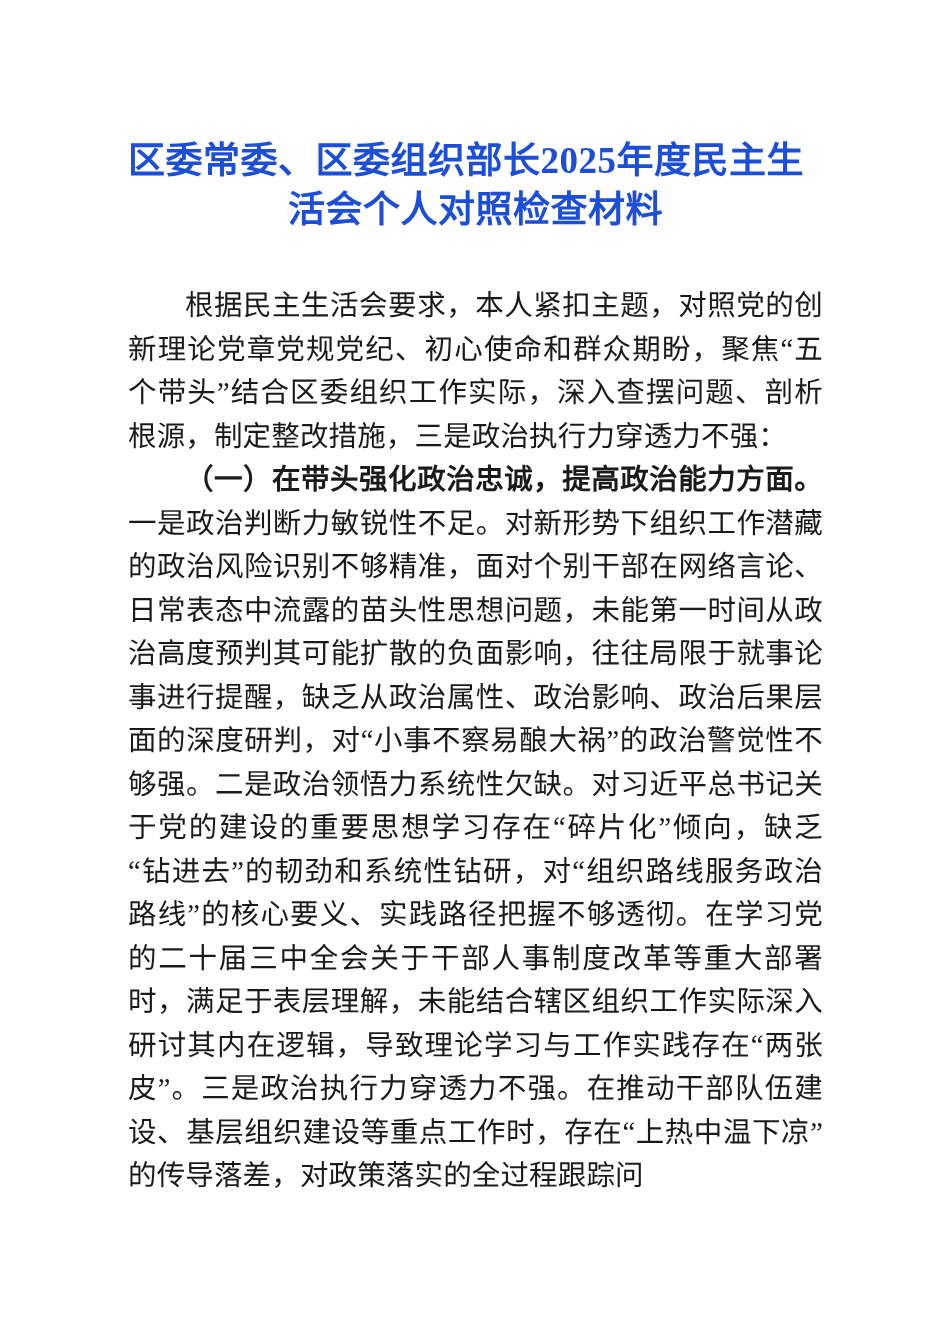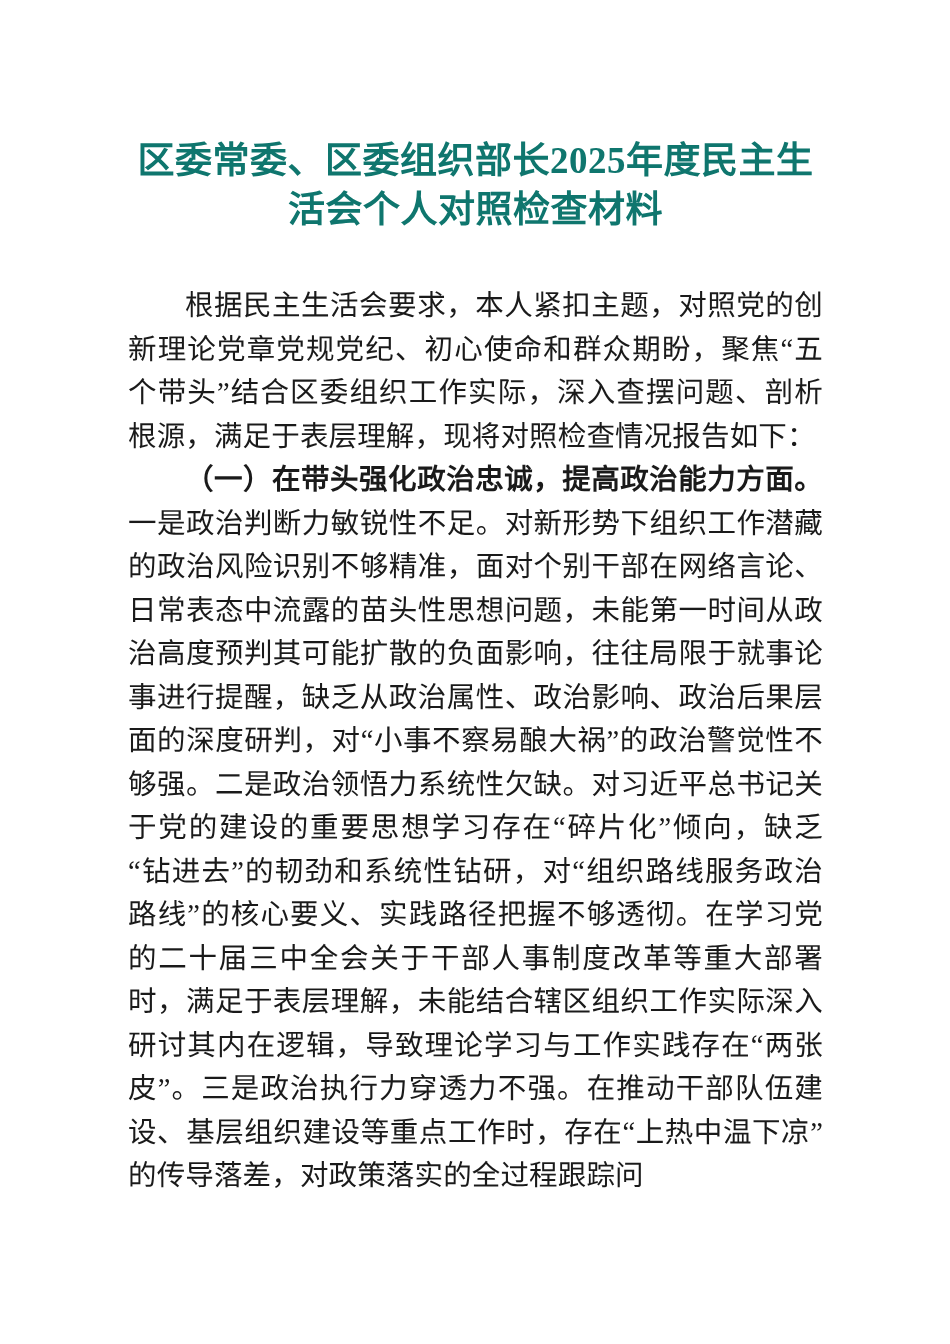--- a/index.html
+++ b/index.html
@@ -26,22 +26,22 @@
     top: 136px;
     width: 695px;
   }
 
   
   .doc-title {
     font-family: "Liberation Serif", "DejaVu Serif", serif;
     font-weight: bold;
     font-size: 37px;
     line-height: 49px;
-    text-align: center;
-    color: #0f766e;
+    text-align: left;
+    color: #1d4ed8;
     letter-spacing: 0.5px;
     margin: 0 0 0 0;
     padding: 0;
     text-align-last: center;
   }
 
   .title-spacer {
     height: 50px;
   }
 
@@ -84,20 +84,20 @@
 <body>
 
 <div class="page">
 
   <div class="doc-body">
 
     <h1 class="doc-title">区委常委、区委组织部长2025年度民主生活会个人对照检查材料</h1>
 
     <div class="title-spacer"></div>
 
-    <p class="para">根据民主生活会要求，本人紧扣主题，对照党的创新理论党章党规党纪、初心使命和群众期盼，聚焦“五个带头”结合区委组织工作实际，深入查摆问题、剖析根源，满足于表层理解，现将对照检查情况报告如下：</p>
+    <p class="para">根据民主生活会要求，本人紧扣主题，对照党的创新理论党章党规党纪、初心使命和群众期盼，聚焦“五个带头”结合区委组织工作实际，深入查摆问题、剖析根源，制定整改措施，三是政治执行力穿透力不强：</p>
 
 
     <p class="para"><span class="lead-bold">（一）在带头强化政治忠诚，提高政治能力方面。</span><span>一是政治判断力敏锐性不足。对新形势下组织工作潜藏的政治风险识别不够精准，面对个别干部在网络言论、日常表态中流露的苗头性思想问题，未能第一时间从政治高度预判其可能扩散的负面影响，往往局限于就事论事进行提醒，缺乏从政治属性、政治影响、政治后果层面的深度研判，对“小事不察易酿大祸”的政治警觉性不够强。二是政治领悟力系统性欠缺。对习近平总书记关于党的建设的重要思想学习存在“碎片化”倾向，缺乏“钻进去”的韧劲和系统性钻研，对“组织路线服务政治路线”的核心要义、实践路径把握不够透彻。在学习党的二十届三中全会关于干部人事制度改革等重大部署时，满足于表层理解，未能结合辖区组织工作实际深入研讨其内在逻辑，导致理论学习与工作实践存在“两张皮”。三是政治执行力穿透力不强。在推动干部队伍建设、基层组织建设等重点工作时，存在“上热中温下凉”的传导落差，对政策落实的全过程跟踪问</span></p>
 
   </div>
 
 </div>
 
 </body></html>

